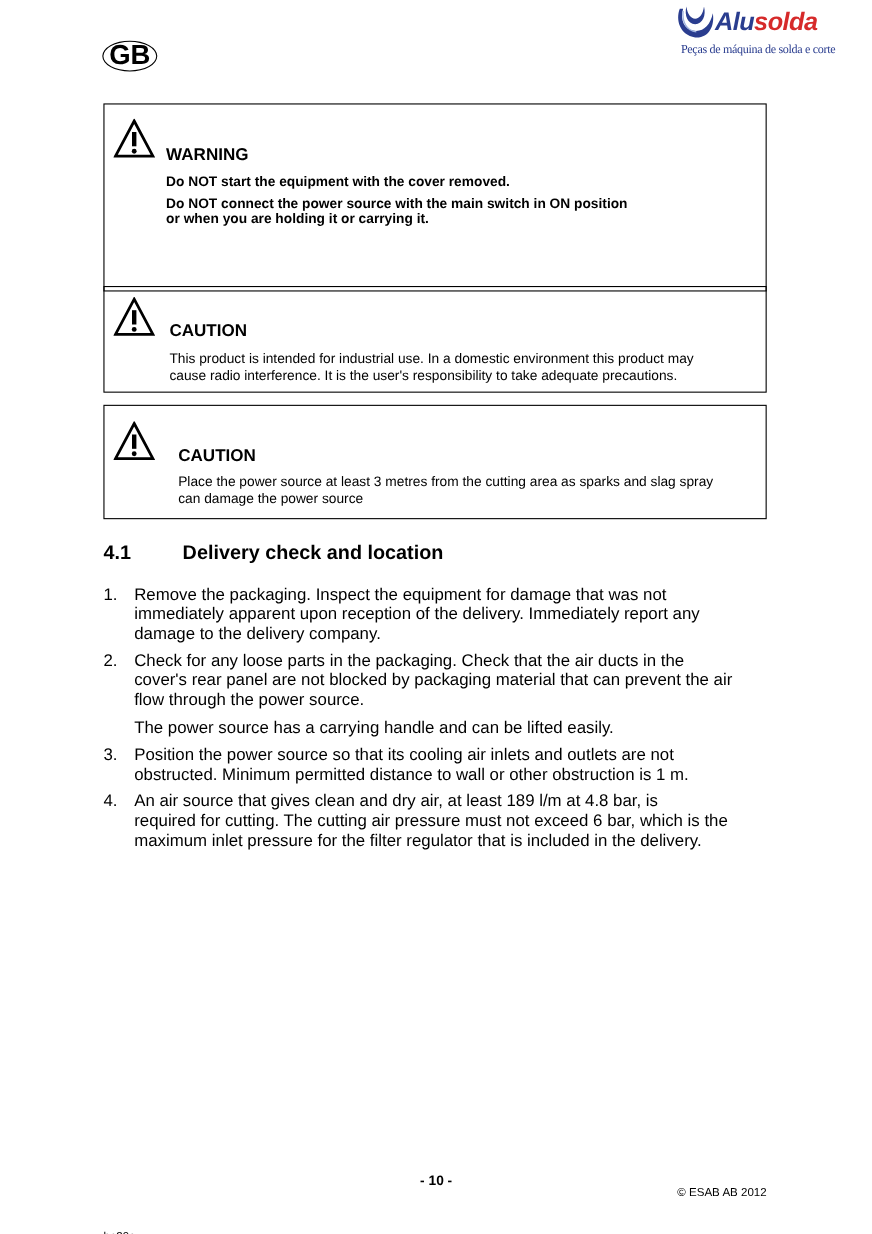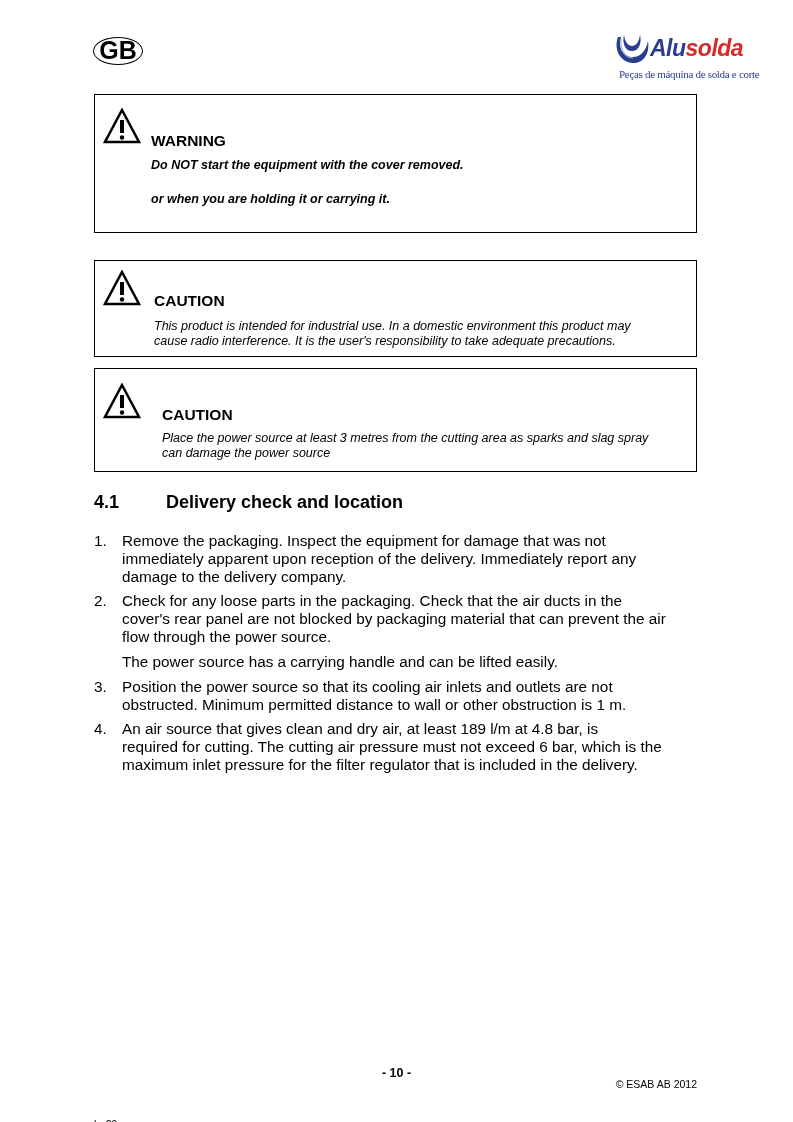--- a/index.html
+++ b/index.html
@@ -1,41 +1,41 @@
 <!DOCTYPE html>
 <html><head>
 <meta charset="utf-8">
 <style>
   html, body { margin: 0; padding: 0; background: #ffffff; }
   body { width: 793px; height: 1122px; position: relative; overflow: hidden;
          font-family: "Liberation Sans", sans-serif; color: #000; }
 
   
-  .logo { position: absolute; left: 612px; top: 2px; width: 130px; height: 54px; margin-top: 29px; }
+  .logo { position: absolute; left: 612px; top: 2px; width: 130px; height: 54px; }
   .logo svg { position: absolute; left: 0; top: 0; }
   .logo-text { position: absolute; left: 38px; top: 4px; font-family: "Liberation Sans", sans-serif;
                font-weight: bold; font-style: italic; font-size: 23px; letter-spacing: -0.5px; line-height: 26px; }
   .logo-text .alu { color: #2a3d8f; }
   .logo-text .solda { color: #d62a2a; }
   .logo-tagline { position: absolute; left: 7px; top: 37px; width: 130px; font-family: "Liberation Serif", serif;
                   font-size: 11px; color: #2a3d8f; white-space: nowrap; letter-spacing: -0.3px; text-align: center; }
 
   
   .gb { position: absolute; left: 93px; top: 37px; width: 50px; height: 28px; border: 1.5px solid #000;
         border-radius: 50%; box-sizing: border-box; text-align: center; font-weight: bold; font-size: 25px;
         line-height: 25px; }
 
   
   .box { position: absolute; left: 94px; width: 603px; border: 1px solid #000; box-sizing: border-box; }
   .box .tri { position: absolute; left: 8px; }
   .box .title { position: absolute; font-weight: bold; font-size: 15.5px; }
-  .box .line { position: absolute; font-size: 12.5px; font-style: italic; white-space: nowrap; }
+  .box .line { position: absolute; font-size: 12.5px; white-space: nowrap; }
   .box .line.bold { font-weight: bold; }
 
-  #box-warning { top: 94px; height: 139px; }
+  #box-warning { top: 94px; height: 171px; }
   #box-caution1 { top: 260px; height: 97px; }
   #box-caution2 { top: 368px; height: 104px; }
 
   
   .section-num { position: absolute; left: 94px; top: 492px; font-weight: bold; font-size: 18px; }
   .section-title { position: absolute; left: 150px; top: 492px; font-weight: bold; font-size: 18px; margin-left: 16px; }
 
   .item-num { position: absolute; left: 94px; font-size: 15.3px; }
   .item-line { position: absolute; left: 122px; font-size: 15.3px; white-space: nowrap; }
 
@@ -60,20 +60,21 @@
 <div class="gb">GB</div>
 
 <div class="box" id="box-warning">
   <svg class="tri" style="top:13px" width="38" height="36" viewBox="0 0 38 36">
     <polygon points="19,2 36,34 2,34" fill="none" stroke="#000" stroke-width="2.5" stroke-linejoin="miter"></polygon>
     <rect x="17" y="12" width="4" height="13" fill="#000"></rect>
     <circle cx="19" cy="29.5" r="2.2" fill="#000"></circle>
   </svg>
   <div class="title" style="left:56px; top:37px">WARNING</div>
   <div class="line bold" style="left:56px; top:63px">Do NOT start the equipment with the cover removed.</div>
+  <div class="line bold" style="left:56px; top:83px">Do NOT connect the power source with the main switch in ON position</div>
   <div class="line bold" style="left:56px; top:97px">or when you are holding it or carrying it.</div>
 </div>
 
 <div class="box" id="box-caution1">
   <svg class="tri" style="top:9px" width="38" height="36" viewBox="0 0 38 36">
     <polygon points="19,2 36,34 2,34" fill="none" stroke="#000" stroke-width="2.5"></polygon>
     <rect x="17" y="12" width="4" height="13" fill="#000"></rect>
     <circle cx="19" cy="29.5" r="2.2" fill="#000"></circle>
   </svg>
   <div class="title" style="left:59px; top:31px">CAUTION</div>

